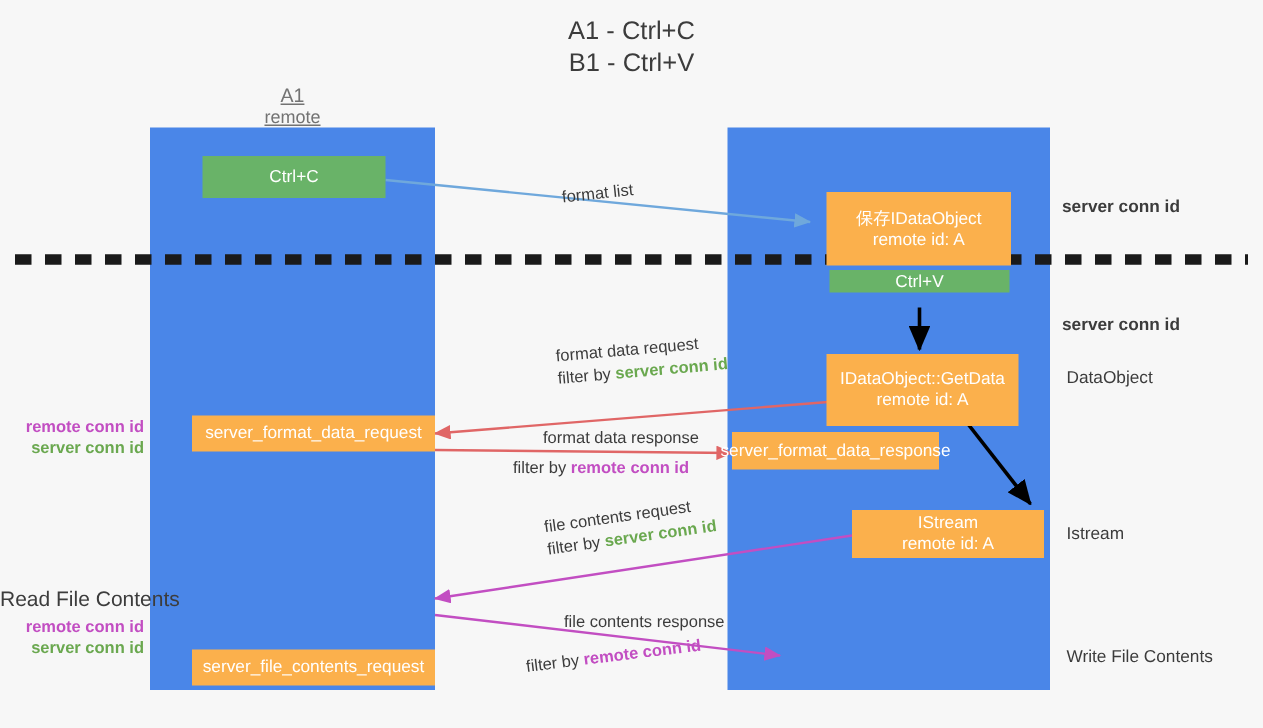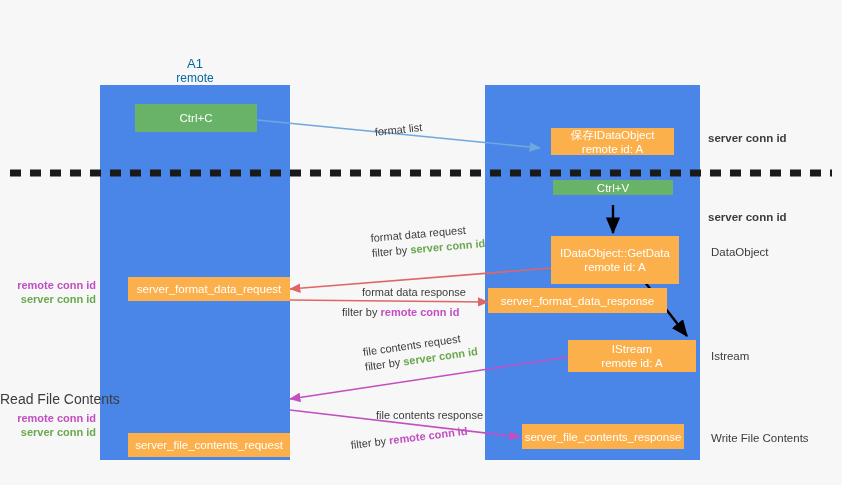--- a/index.html
+++ b/index.html
@@ -16,21 +16,21 @@
 
   
   .lane{position:absolute;background:#4a86e8;}
 
   
   #title{
     position:absolute;left:0;top:10px;width:842px;
     text-align:center;font-size:17px;line-height:21px;color:#3c3c3c;
   }
   .col-head{
-    position:absolute;text-align:center;font-size:12px;line-height:14px;color:#0369a1;
+    position:absolute;text-align:center;font-size:12px;line-height:14px;color:#737373;text-decoration:underline;
   }
   .col-head .big{font-size:13px;}
 
   
   .node{
     position:absolute;
     display:flex;align-items:center;justify-content:center;
     text-align:right;
     color:#ffffff;
     font-size:11.5px;
@@ -48,20 +48,24 @@
   .side-green{color:#6aa84f;font-weight:bold;font-size:11px;}
   .side-purple{color:#c24ec2;font-weight:bold;font-size:11px;}
   .right-lbl{position:absolute;font-size:11.5px;color:#3c3c3c;white-space:nowrap;}
   .left-block{position:absolute;text-align:right;line-height:14px;white-space:nowrap;}
 </style>
 </head>
 <body>
 
 <div id="canvas">
 
+  <div id="title">
+    <div>A1 - Ctrl+C</div>
+    <div>B1 - Ctrl+V</div>
+  </div>
 
   <div class="col-head" style="left:120px;top:57px;width:150px;">
     <div class="big">A1</div>
     <div>remote</div>
   </div>
 
   <div class="lane" style="left:100px;top:85px;width:190px;height:375px;"></div>
   <div class="lane" style="left:485px;top:85px;width:215px;height:375px;"></div>
 
   <svg class="layer" viewBox="0 0 842 485">
@@ -94,21 +98,21 @@
 
     <path d="M568,357 L290,399" stroke="#c24ec2" stroke-width="1.6" fill="none" marker-end="url(#ah-mag)"></path>
 
     <path d="M290,410 L520,437" stroke="#c24ec2" stroke-width="1.6" fill="none" marker-end="url(#ah-mag)"></path>
   </svg>
 
   <div class="node green" style="left:135px;top:104px;width:122px;height:28px;">
     <span>Ctrl+C</span>
   </div>
 
-  <div class="node orange" style="left:551px;top:128px;width:123px;height:27px;flex-direction:column;">
+  <div class="node orange" style="left:551px;top:128px;width:123px;height:49px;flex-direction:column;">
     <span>保存IDataObject</span>
     <span>remote id: A</span>
   </div>
 
   <div class="node green" style="left:553px;top:180px;width:120px;height:15px;">
     <span>Ctrl+V</span>
   </div>
 
   <div class="node orange" style="left:551px;top:236px;width:128px;height:48px;flex-direction:column;">
     <span>IDataObject::GetData</span>
@@ -117,31 +121,28 @@
 
   <div class="node orange" style="left:568px;top:340px;width:128px;height:32px;flex-direction:column;">
     <span>IStream</span>
     <span>remote id: A</span>
   </div>
 
   <div class="node orange" style="left:128px;top:277px;width:162px;height:24px;">
     <span>server_format_data_request</span>
   </div>
 
-  <div class="node orange" style="left:488px;top:288px;width:179px;height:25px;">
+  <div class="node orange" style="left:488px;top:288px;width:138px;height:25px;">
     <span>server_format_data_response</span>
   </div>
 
   <div class="node orange" style="left:128px;top:393px;width:162px;height:24px;margin-top:40px;">
     <span>server_file_contents_request</span>
   </div>
 
-  <div class="node orange" style="left:522px;top:424px;width:162px;height:25px;">
-    <span>server_file_contents_response</span>
-  </div>
 
   <div class="lbl rot" style="left:374px;top:125px;transform:rotate(-6deg);">
     <span>format list</span>
   </div>
 
   <div class="lbl rot" style="left:370px;top:231px;transform:rotate(-5deg);">
     <div>format data request</div>
     <div>
       <span>filter by </span><span class="green">server conn id</span>
     </div>

